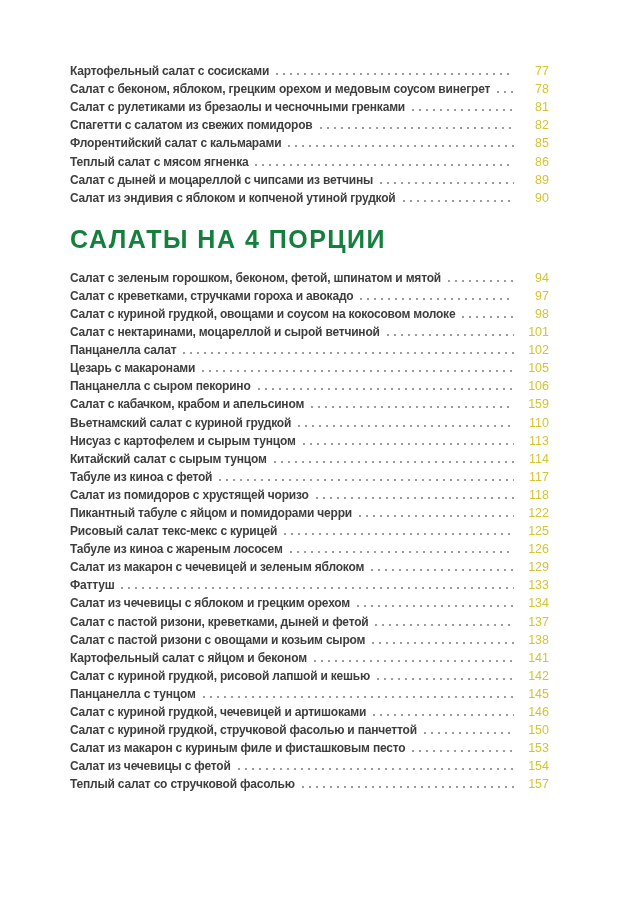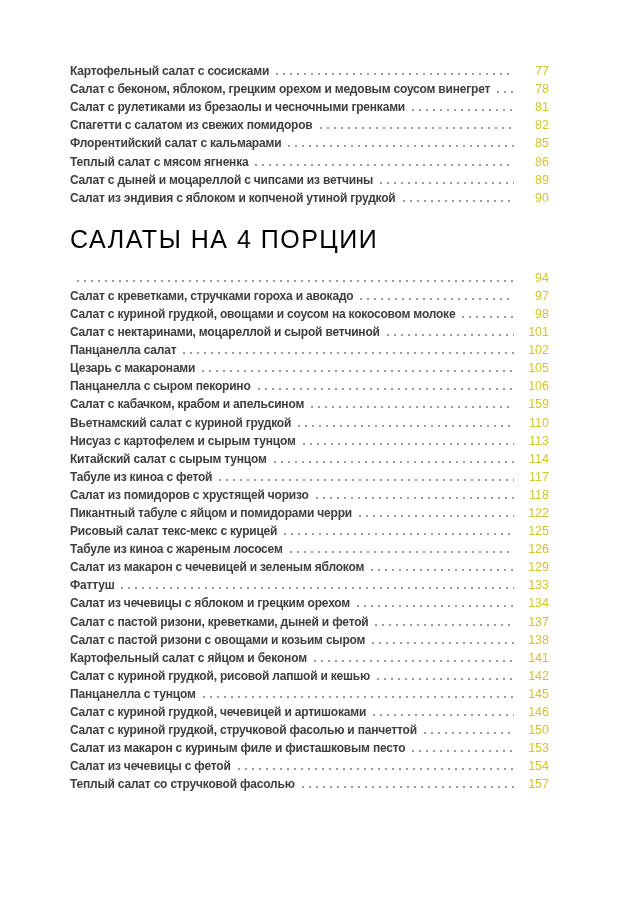--- a/index.html
+++ b/index.html
@@ -57,22 +57,22 @@
     font-size: 12.5px;
     font-weight: normal;
     color: #d4c431;
     white-space: nowrap;
   }
   .section-title {
     margin: 18px 0 16px 0;
     height: 28px;
     line-height: 28px;
     font-size: 25px;
-    font-weight: normal;
-    color: #000000;
+    font-weight: bold;
+    color: #15803d;
     letter-spacing: 1.5px;
   }
 </style>
 </head>
 <body>
 
 <div class="page">
   <div class="toc-group" id="group-0">
       <div class="toc-row">
         <span class="toc-title">Картофельный салат с сосисками</span>
@@ -111,20 +111,21 @@
       </div>
       <div class="toc-row">
         <span class="toc-title">Салат из эндивия с яблоком и копченой утиной грудкой</span>
         <span class="toc-dots"></span>
         <span class="toc-page">90</span>
       </div>
     </div>
   <h1 class="section-title">САЛАТЫ НА 4 ПОРЦИИ</h1>
   <div class="toc-group" id="group-1">
       <div class="toc-row">
+        <span class="toc-title">Салат с зеленым горошком, беконом, фетой, шпинатом и мятой</span>
         <span class="toc-dots"></span>
         <span class="toc-page">94</span>
       </div>
       <div class="toc-row">
         <span class="toc-title">Салат с креветками, стручками гороха и авокадо</span>
         <span class="toc-dots"></span>
         <span class="toc-page">97</span>
       </div>
       <div class="toc-row">
         <span class="toc-title">Салат с куриной грудкой, овощами и соусом на кокосовом молоке</span>

